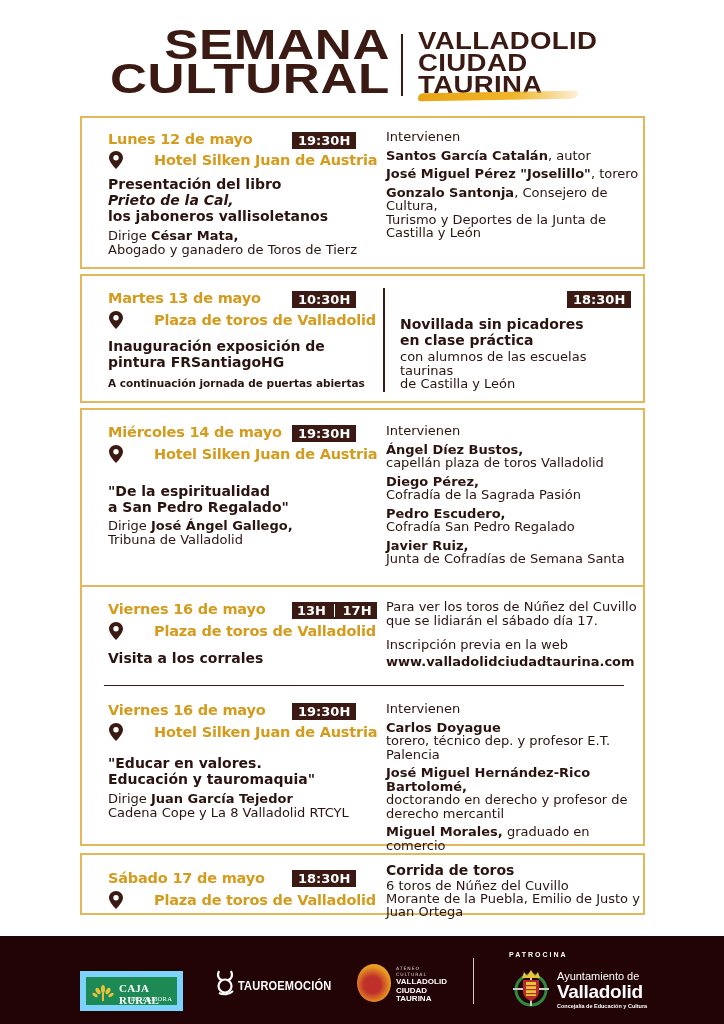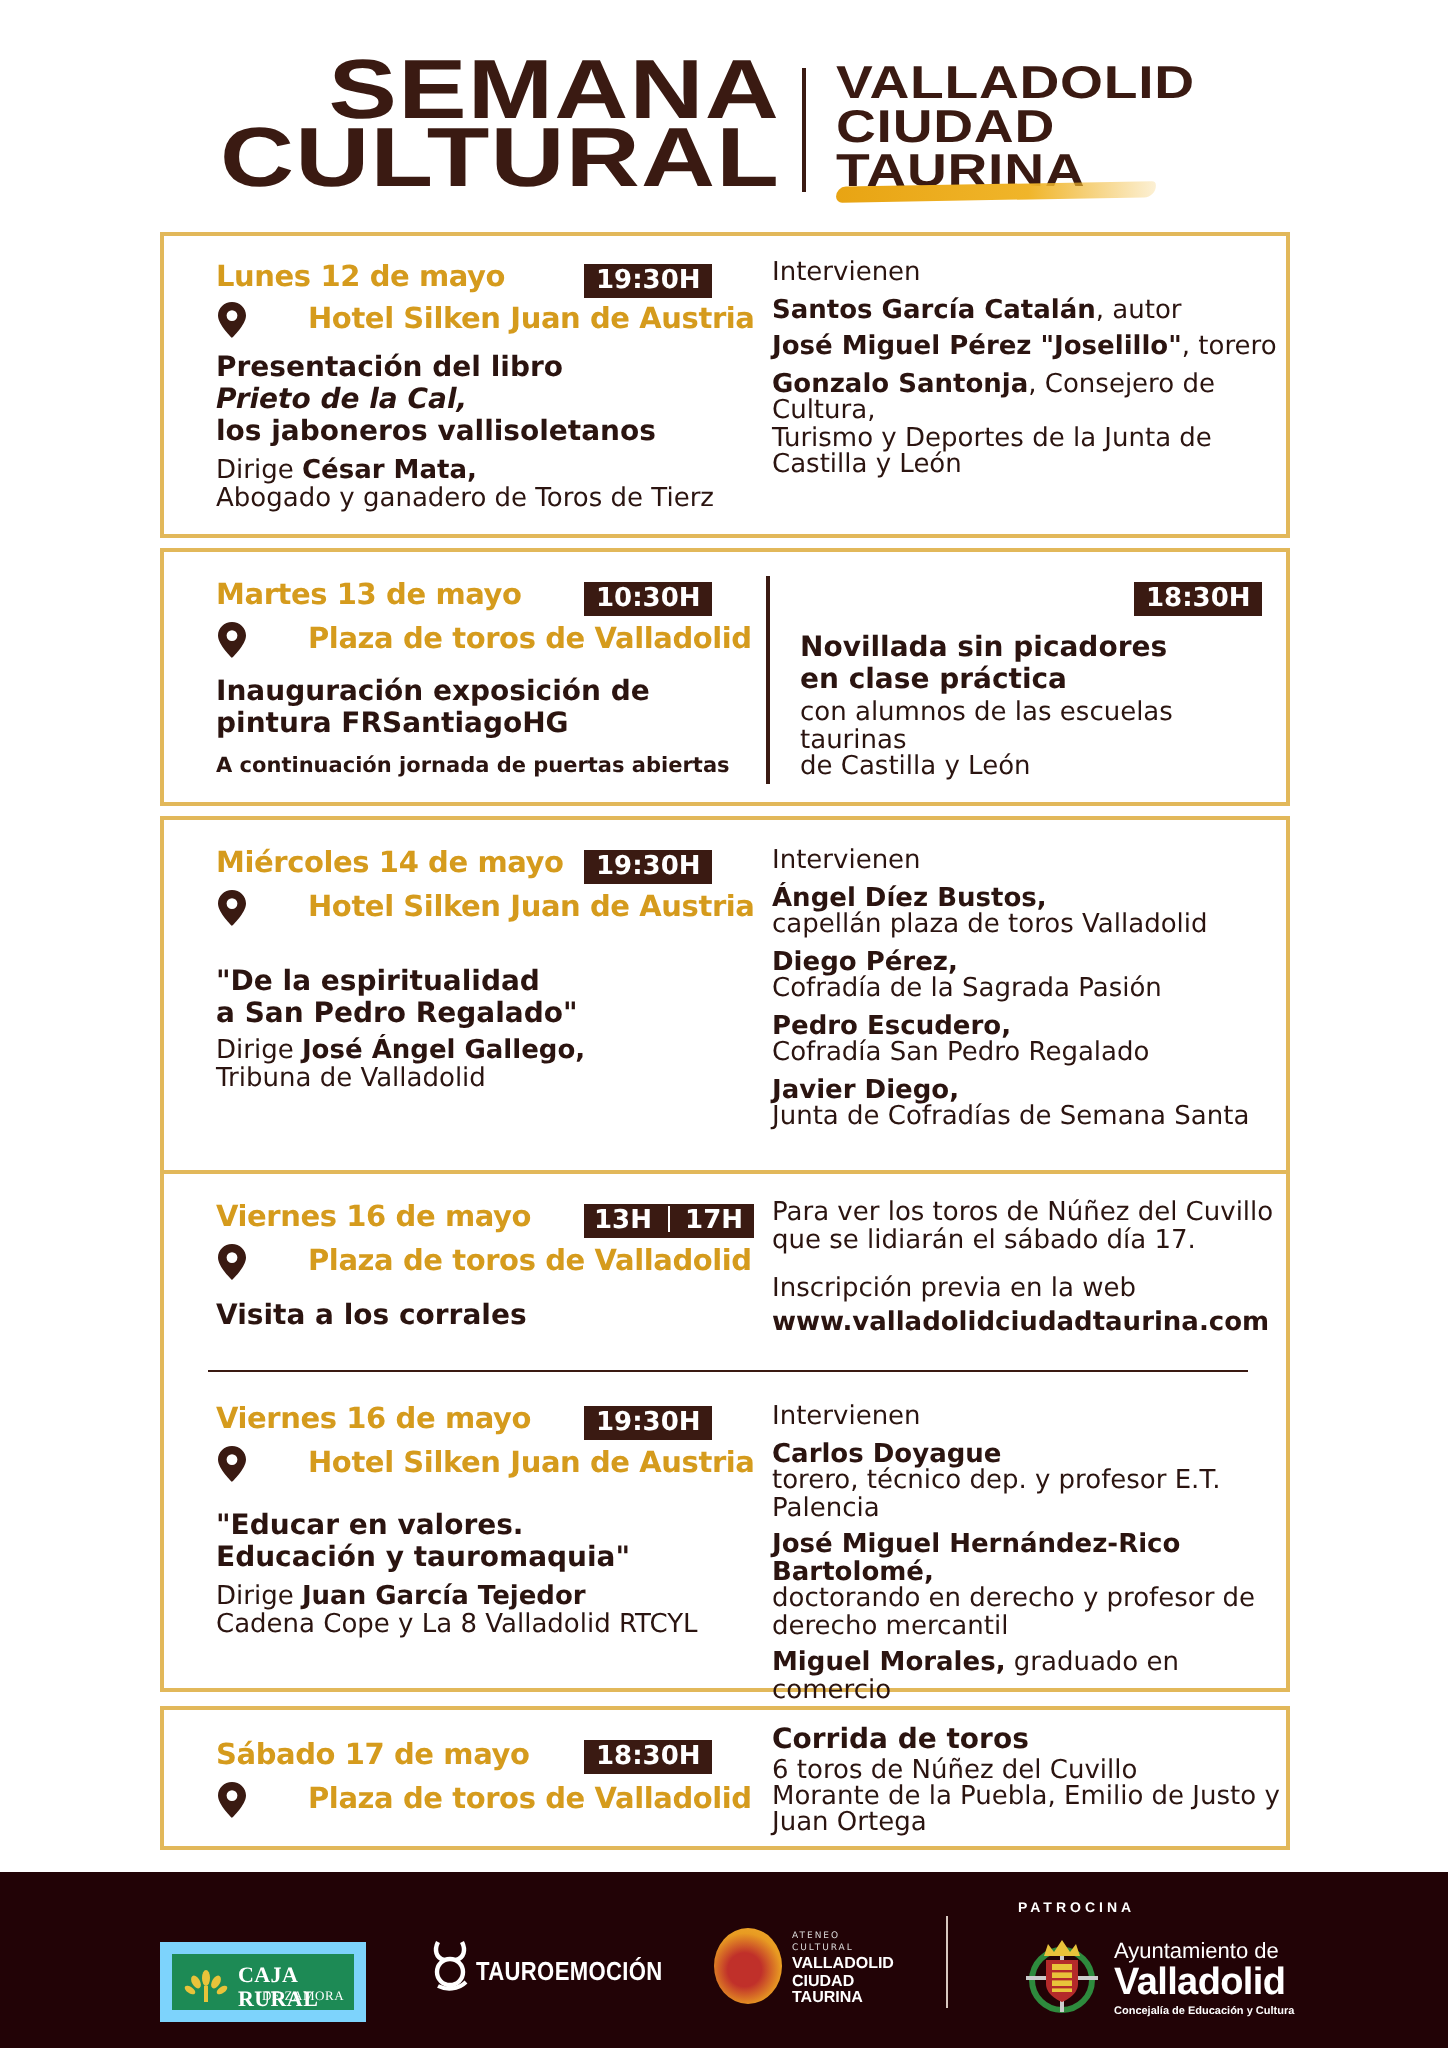--- a/index.html
+++ b/index.html
@@ -128,21 +128,21 @@
   </div>
   <div class="sm" style="position:absolute;left:26px;top:109px;">
     <div><span>Dirige </span><b>José Ángel Gallego,</b></div>
     <div>Tribuna de Valladolid</div>
   </div>
   <div class="col-right sm" style="top:14px;">
     <div class="p">Intervienen</div>
     <div class="p"><b>Ángel Díez Bustos,</b><div>capellán plaza de toros Valladolid</div></div>
     <div class="p"><b>Diego Pérez,</b><div>Cofradía de la Sagrada Pasión</div></div>
     <div class="p"><b>Pedro Escudero,</b><div>Cofradía San Pedro Regalado</div></div>
-    <div><b>Javier Diego,</b><div>Junta de Cofradías de Semana Santa</div></div>
+    <div><b>Javier Ruiz,</b><div>Junta de Cofradías de Semana Santa</div></div>
   </div>
 </div>
 
 <div class="box" style="top:585px;height:261px;">
   <div class="day" style="left:26px;top:14px;">Viernes 16 de mayo</div>
   <div style="position:absolute;left:210px;top:15px;height:17px;background:#3a1a12;color:#fff;font-weight:bold;font-size:13px;line-height:17px;padding:0 5px;">
     <span>13H</span>
     <span style="display:inline-block;width:1.5px;height:13px;background:#fff;vertical-align:-2px;margin:0 3px;"></span>
     <span>17H</span>
   </div>
@@ -175,21 +175,21 @@
   </div>
   <div class="col-right sm" style="top:115px;">
     <div class="p">Intervienen</div>
     <div class="p"><b>Carlos Doyague</b><div>torero, técnico dep. y profesor E.T. Palencia</div></div>
     <div class="p"><b>José Miguel Hernández-Rico Bartolomé,</b><div>doctorando en derecho y profesor de</div><div>derecho mercantil</div></div>
     <div class="p"><b>Miguel Morales,</b><span> graduado en comercio</span></div>
     <div><b>Alejandro Chavarri,</b><span> alumno E.T. Palencia</span></div>
   </div>
 </div>
 
-<div class="box" style="top:853px;height:72px;">
+<div class="box" style="top:853px;height:62px;">
   <div class="day" style="left:26px;top:15px;">Sábado 17 de mayo</div>
   <div class="time" style="left:210px;top:15px;">18:30H</div>
   <svg class="pin" style="left:27px;top:36px;" viewBox="0 0 14 18">
       <path d="M7 0C3.1 0 0 3 0 6.8 0 11.5 7 18 7 18s7-6.5 7-11.2C14 3 10.9 0 7 0zm0 9.5a2.7 2.7 0 110-5.4 2.7 2.7 0 010 5.4z" fill="#3a1a12"></path>
     </svg>
   <div class="loc" style="left:48px;top:37px;">Plaza de toros de Valladolid</div>
   <div class="ev-title" style="left:304px;top:7px;">Corrida de toros</div>
   <div class="sm" style="position:absolute;left:304px;top:24px;line-height:13px;">
     <div>6 toros de Núñez del Cuvillo</div>
     <div>Morante de la Puebla, Emilio de Justo y</div>

